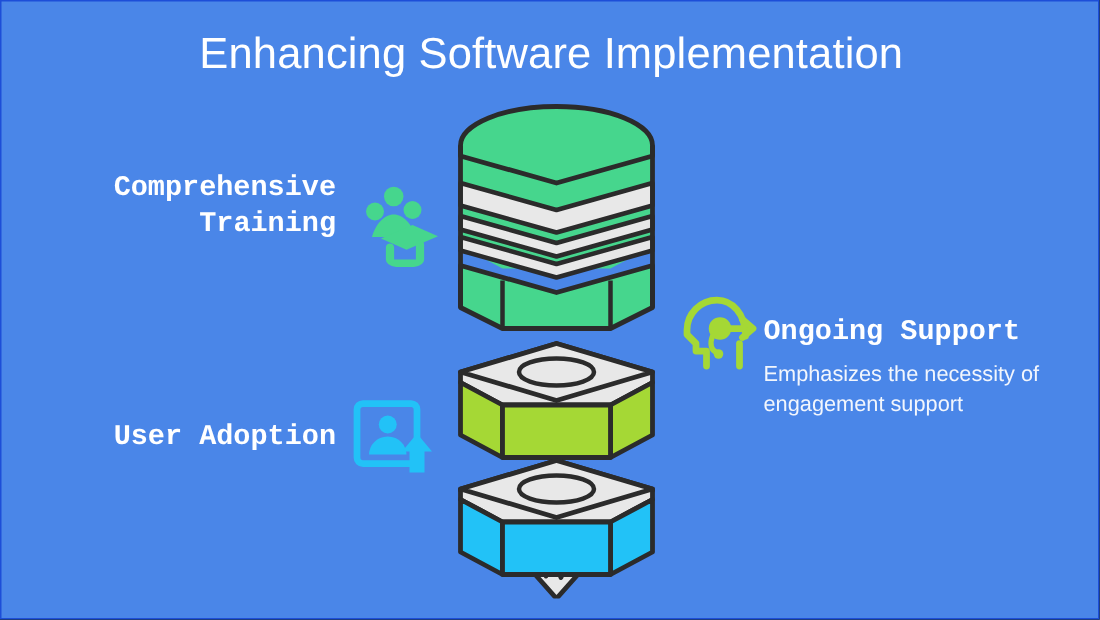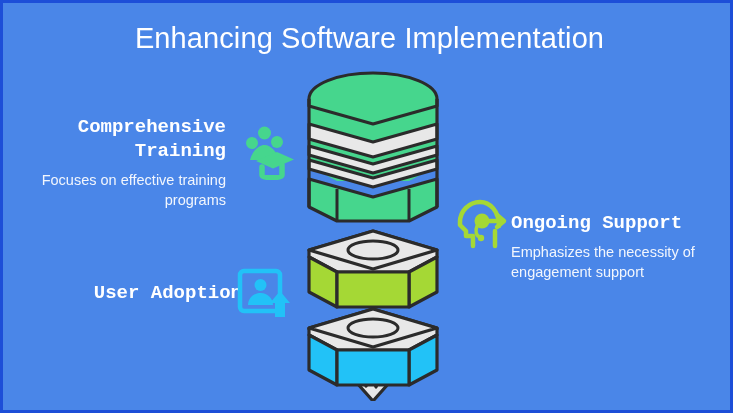--- a/index.html
+++ b/index.html
@@ -7,21 +7,21 @@
     padding: 0;
     background: #000;
   }
   #slide {
     position: relative;
     width: 733px;
     height: 413px;
     background: #4a86e8;
     overflow: hidden;
     box-sizing: border-box;
-    border: 3px solid #1d4ed8;
+    border: 1px solid #1d4ed8;
     font-family: "Liberation Sans", sans-serif;
     -webkit-font-smoothing: antialiased;
   }
 
   
   #title {
     position: absolute;
     top: 17px;
     left: 0;
     width: 733px;
@@ -46,21 +46,21 @@
   .block .body {
     color: #f2f6fd;
     font-size: 14.5px;
     line-height: 20px;
     margin-top: 7px;
   }
   .right-al { text-align: right; }
   .left-al  { text-align: left; }
 
   #block-training   { left: 8px;  top: 112px; width: 215px; }
-  #block-adoption   { left: 24px;  top: 278px; width: 215px; }
+  #block-adoption   { left: 8px;  top: 278px; width: 215px; }
   #block-support    { left: 508px; top: 208px; width: 210px; }
 
   
   .icon-wrap { position: absolute; }
   #icon-training { left: 231px; top: 117px; width: 60px; height: 60px; }
   #icon-adoption { left: 234px; top: 264px; width: 54px; height: 54px; }
   #icon-support  { left: 452px; top: 192px; width: 56px; height: 56px; }
 
   
   #funnel {
@@ -125,21 +125,20 @@
       <ellipse cx="86" cy="267" rx="25" ry="9" fill="#e8e8e8" stroke="#2b2b2b" stroke-width="3"></ellipse>
 
       <path d="M22 274 L50 289 L50 324 L22 309 Z" fill="#22c2f7" stroke="#2b2b2b" stroke-width="3.2" stroke-linejoin="round"></path>
       <path d="M150 274 L122 289 L122 324 L150 309 Z" fill="#22c2f7" stroke="#2b2b2b" stroke-width="3.2" stroke-linejoin="round"></path>
       <path d="M50 289 L122 289 L122 324 L50 324 Z" fill="#22c2f7" stroke="#2b2b2b" stroke-width="3.2" stroke-linejoin="round"></path>
     </g>
   </svg>
 
   <div class="block right-al" id="block-training">
     <div class="heading">Comprehensive Training</div>
-    <div class="body">Focuses on effective training programs</div>
   </div>
 
   <div class="icon-wrap" id="icon-training">
     <svg viewBox="0 0 60 60" width="60" height="60">
       <circle cx="18" cy="23" r="6" fill="#46d68d"></circle>
       <circle cx="30.5" cy="13" r="6.5" fill="#46d68d"></circle>
       <circle cx="43" cy="22" r="6" fill="#46d68d"></circle>
       <path d="M30.5 25 C24 25 18 32 16 40 L45 40 C43 32 37 25 30.5 25 Z" fill="#46d68d"></path>
       <path d="M22 41 L43 32 L60 39.5 L39 48.5 Z" fill="#46d68d"></path>
       <path d="M28 47 L28 55 C28 58.5 48 58.5 48 55 L48 45" fill="none" stroke="#46d68d" stroke-width="5.5" stroke-linecap="round"></path>

